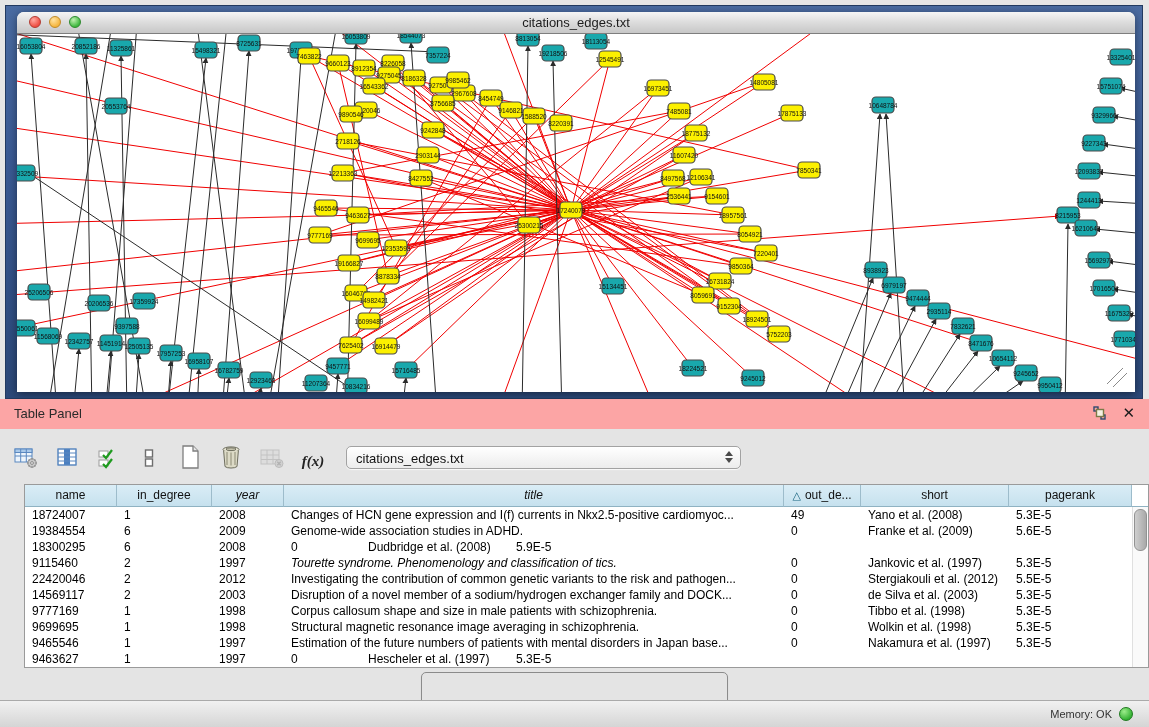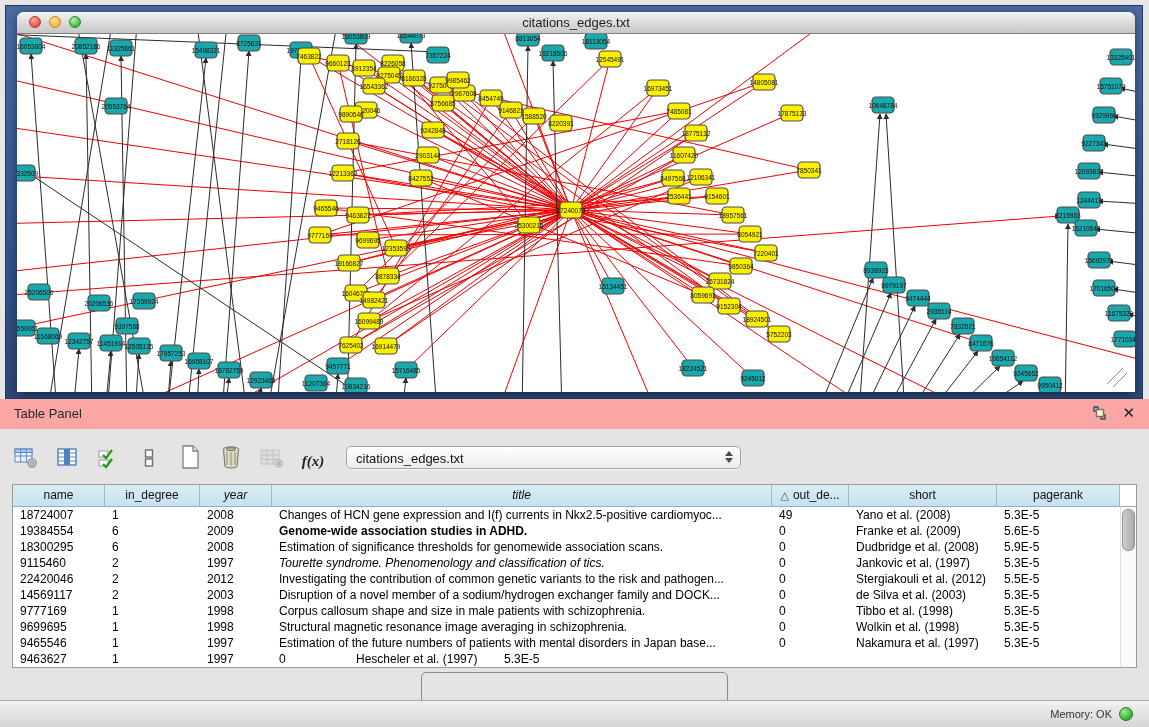--- a/index.html
+++ b/index.html
@@ -62,21 +62,21 @@
     box-shadow:0 1px 1px rgba(255,255,255,.8), inset 0 1px 0 #fff;
     font-size:13px;color:#111;line-height:23px;padding-left:9px;box-sizing:border-box;
   }
   .combo .steppers{
     position:absolute;right:7px;top:0;height:100%;display:flex;flex-direction:column;justify-content:center;gap:2px;
   }
   .combo .up,.combo .dn{width:0;height:0;border-left:4px solid transparent;border-right:4px solid transparent;}
   .combo .up{border-bottom:5px solid #4a4a4a;}
   .combo .dn{border-top:5px solid #4a4a4a;}
   .table-wrap{
-    position:absolute;left:12px;top:55px;width:1125px;height:184px;
+    position:absolute;left:24px;top:55px;width:1125px;height:184px;
     border:1px solid #9a9a9a;background:#fff;box-sizing:border-box;
   }
   .thead{display:flex;height:22px;}
   .th{
     box-sizing:border-box;height:22px;line-height:20px;text-align:center;
     font-size:12px;color:#111;
     background:linear-gradient(180deg,#daedf6,#c6e1ee);
     border-right:1px solid #9dbccb;border-bottom:1px solid #8fb2c2;
     overflow:hidden;white-space:nowrap;
   }
@@ -864,30 +864,29 @@
             <div class="td" style="width: 72px;">2008</div>
             <div class="td" style="width: 500px;">Changes of HCN gene expression and I(f) currents in Nkx2.5-positive cardiomyoc...</div>
             <div class="td" style="width: 77px;">49</div>
             <div class="td" style="width: 148px;">Yano et al. (2008)</div>
             <div class="td" style="width: 123px;">5.3E-5</div>
           </div>
           <div class="tr">
             <div class="td" style="width: 92px;">19384554</div>
             <div class="td" style="width: 95px;">6</div>
             <div class="td" style="width: 72px;">2009</div>
-            <div class="td" style="width: 500px; font-weight: bold;">Genome-wide association studies in ADHD.</div>
+            <div class="td" style="width: 500px;">Genome-wide association studies in ADHD.</div>
             <div class="td" style="width: 77px;">0</div>
             <div class="td" style="width: 148px;">Franke et al. (2009)</div>
             <div class="td" style="width: 123px;">5.6E-5</div>
           </div>
           <div class="tr">
             <div class="td" style="width: 92px;">18300295</div>
             <div class="td" style="width: 95px;">6</div>
             <div class="td" style="width: 72px;">2008</div>
-            <div class="td" style="width: 500px;">Estimation of significance thresholds for genomewide association scans.</div>
             <div class="td" style="width: 77px;">0</div>
             <div class="td" style="width: 148px;">Dudbridge et al. (2008)</div>
             <div class="td" style="width: 123px;">5.9E-5</div>
           </div>
           <div class="tr">
             <div class="td" style="width: 92px;">9115460</div>
             <div class="td" style="width: 95px;">2</div>
             <div class="td" style="width: 72px;">1997</div>
             <div class="td" style="width: 500px; font-style: italic;">Tourette syndrome. Phenomenology and classification of tics.</div>
             <div class="td" style="width: 77px;">0</div>

